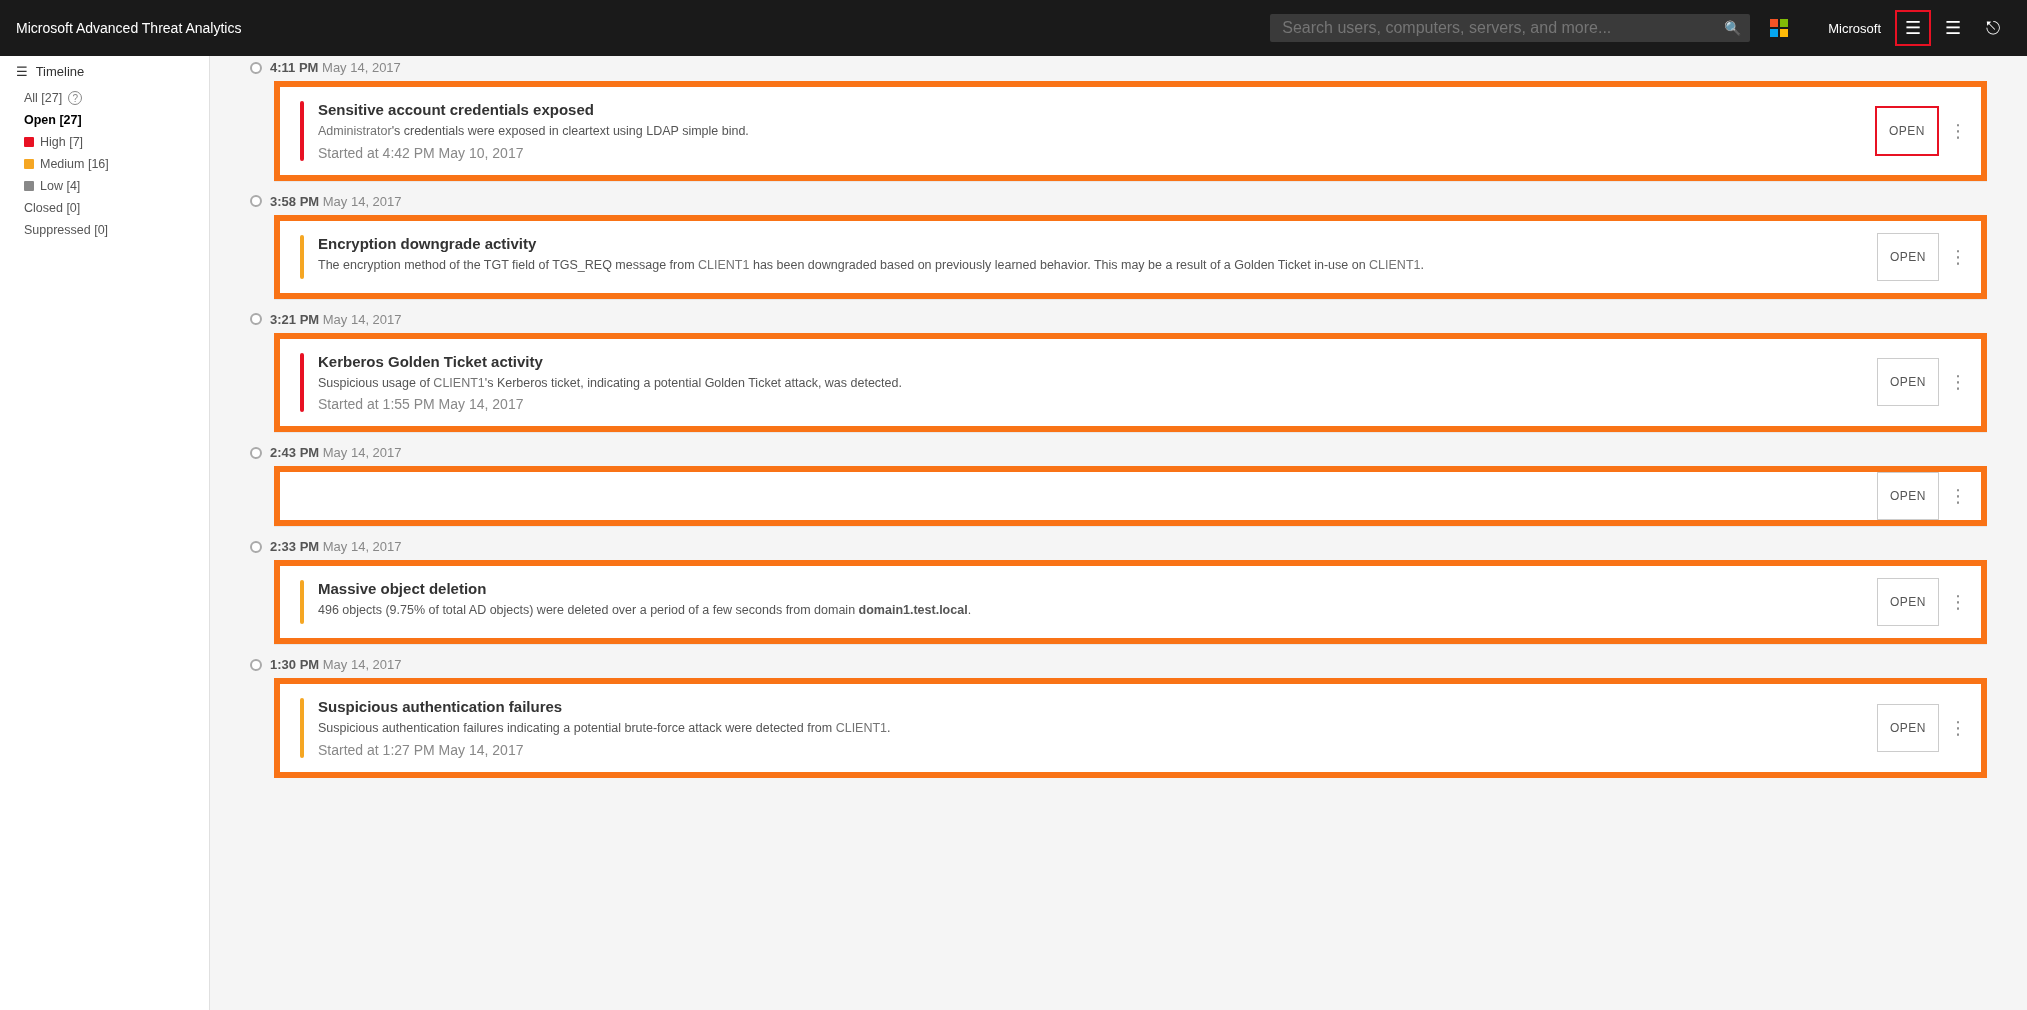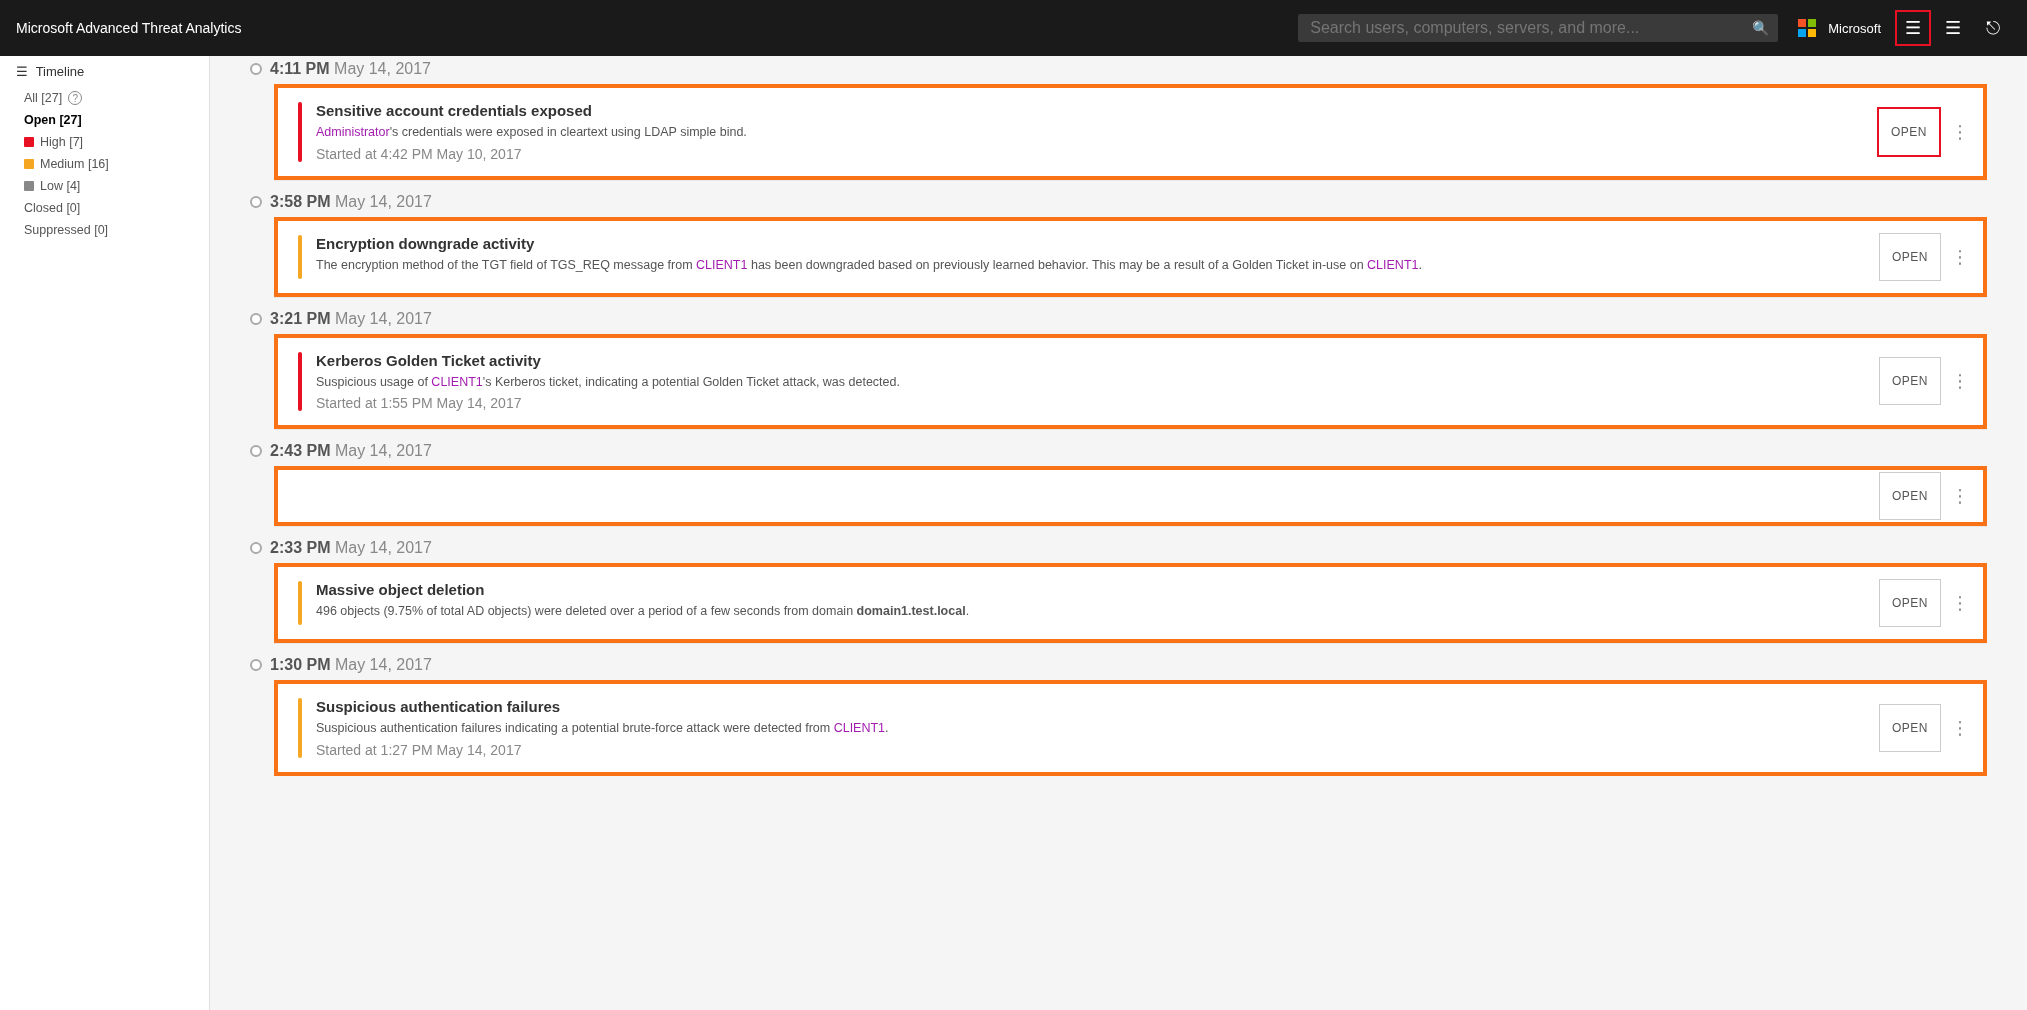--- a/index.html
+++ b/index.html
@@ -63,20 +63,21 @@
     .ms-grid {
       display: grid;
       grid-template-columns: 1fr 1fr;
       gap: 1px;
       width: 18px; height: 18px;
     }
     .ms-text {
       color: #fff;
       font-size: 13px;
       margin-right: 10px;
+      margin-left: 28px;
     }
     .nav-icon-btn {
       width: 36px; height: 36px;
       display: flex; align-items: center; justify-content: center;
       color: #fff;
       cursor: pointer;
       font-size: 18px;
       border: none; background: transparent;
     }
     .nav-icon-btn.active-outline {
@@ -155,35 +156,35 @@
     .timeline-group {
       position: relative;
       margin-bottom: 12px;
     }
     .time-label {
       display: flex;
       align-items: center;
       gap: 8px;
       margin-bottom: 6px;
       color: #555;
-      font-size: 16px;
+      font-size: 13px;
     }
     .time-dot {
       width: 12px; height: 12px;
       border: 2px solid #aaa;
       border-radius: 50%;
       background: #fff;
       flex-shrink: 0;
     }
     .time-text { font-weight: 400; }
     .time-date { color: #888; }
 
     .alert-card {
       background: #fff;
-      border: 4px solid #f97316;
+      border: 6px solid #f97316;
       margin-left: 24px;
       position: relative;
       padding: 14px 60px 14px 20px;
       min-height: 60px;
     }
     .alert-card-inner {
       display: flex;
       align-items: stretch;
     }
     .severity-bar {
@@ -202,21 +203,21 @@
       color: #333;
       margin-bottom: 4px;
     }
     .alert-desc {
       font-size: 12.5px;
       color: #555;
       line-height: 1.5;
       margin-bottom: 4px;
     }
     .alert-link {
-      color: #a21caf;
+      color: #737373;
       text-decoration: none;
     }
     .alert-started {
       font-size: 14px;
       color: #888;
       margin-top: 0;
     }
 
     .alert-actions {
       position: absolute;

